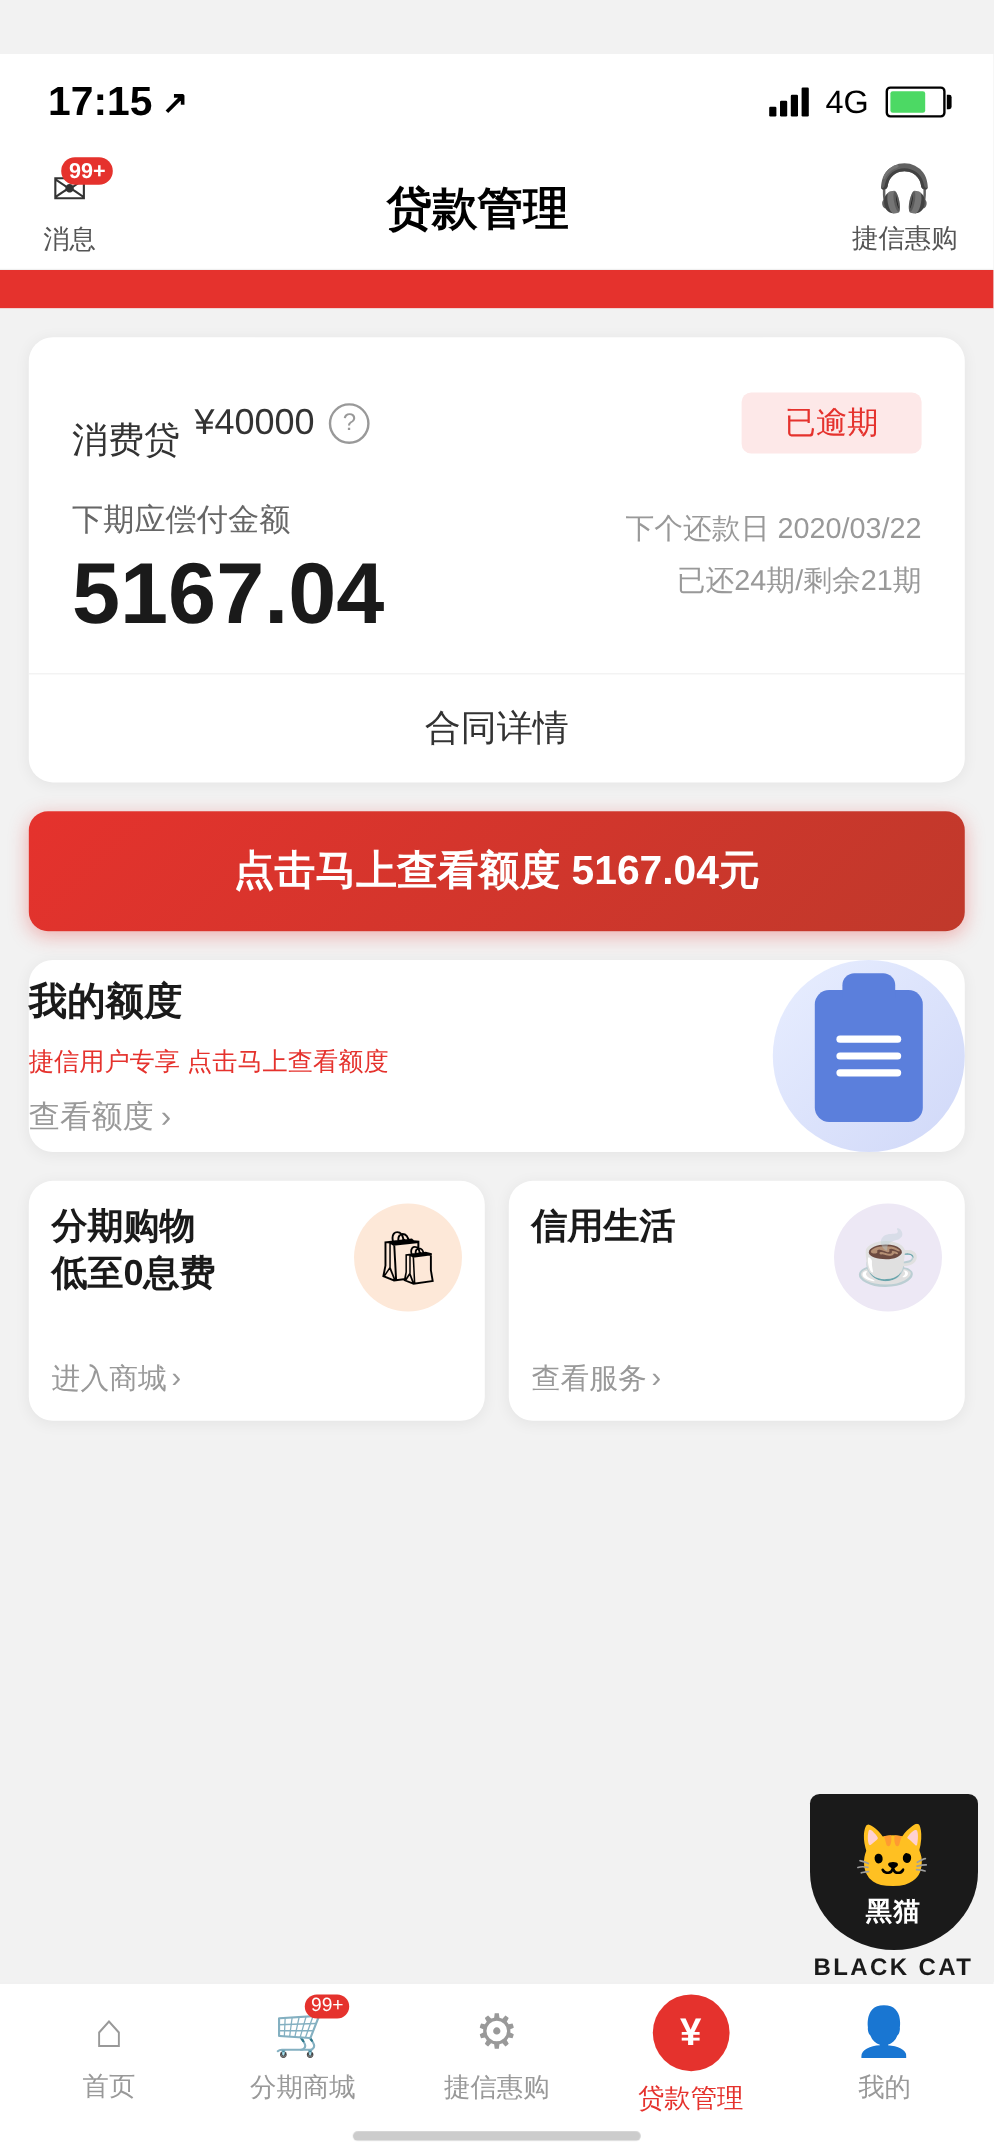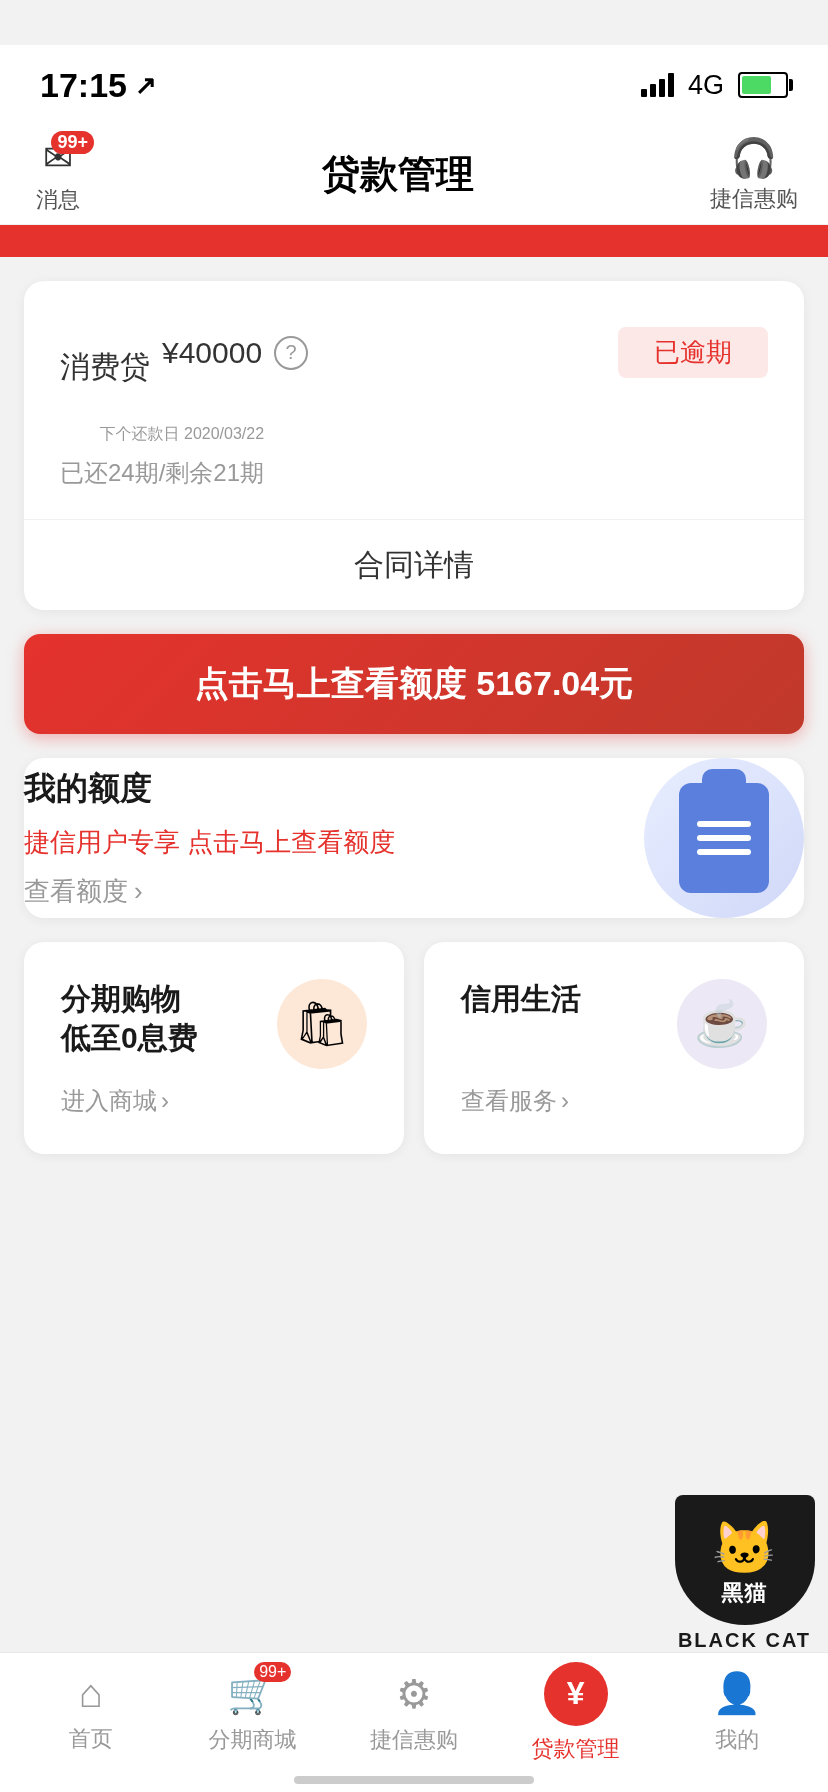--- a/index.html
+++ b/index.html
@@ -220,21 +220,21 @@
       font-size: 72px;
       font-weight: 700;
       color: #1a1a1a;
       line-height: 1;
     }
     .loan-right {
       text-align: right;
       padding-top: 8px;
     }
     .next-date {
-      font-size: 16px;
+      font-size: 24px;
       color: #999;
       margin-bottom: 12px;
     }
     .periods {
       font-size: 24px;
       color: #999;
     }
     .loan-divider {
       height: 1px;
       background: #f0f0f0;
@@ -282,21 +282,21 @@
       min-height: 160px;
     }
     .credit-left {}
     .credit-title {
       font-size: 32px;
       font-weight: 600;
       color: #1a1a1a;
       margin-bottom: 14px;
     }
     .credit-sub {
-      font-size: 26px;
+      font-size: 21px;
       color: #e5322d;
       margin-bottom: 14px;
     }
     .credit-link {
       font-size: 26px;
       color: #999;
       display: flex;
       align-items: center;
       gap: 6px;
       cursor: pointer;
@@ -346,21 +346,21 @@
     
     .bottom-cards {
       display: flex;
       gap: 20px;
       margin-bottom: 24px;
     }
     .small-card {
       flex: 1;
       background: #fff;
       border-radius: 20px;
-      padding: 37px;
+      padding: 19px;
       box-shadow: 0 2px 12px rgba(0,0,0,0.06);
       min-height: 200px;
       display: flex;
       flex-direction: column;
       justify-content: space-between;
     }
     .small-card-top {
       display: flex;
       justify-content: space-between;
       align-items: flex-start;
@@ -535,20 +535,24 @@
   <div class="loan-card">
     <div class="loan-card-top">
       <div class="loan-type">
         <span class="loan-type-name">消费贷</span>
         <span class="loan-amount">¥40000</span>
         <div class="help-icon">?</div>
       </div>
       <span class="overdue-badge">已逾期</span>
     </div>
     <div class="loan-card-body">
+      <div class="loan-left">
+        <div class="due-label">下期应偿付金额</div>
+        <div class="due-amount">5167.04</div>
+      </div>
       <div class="loan-right">
         <div class="next-date">
           <span>下个还款日</span>
           <span>2020/03/22</span>
         </div>
         <div class="periods">已还24期/剩余21期</div>
       </div>
     </div>
     <div class="loan-divider"></div>
     <div class="contract-detail">

